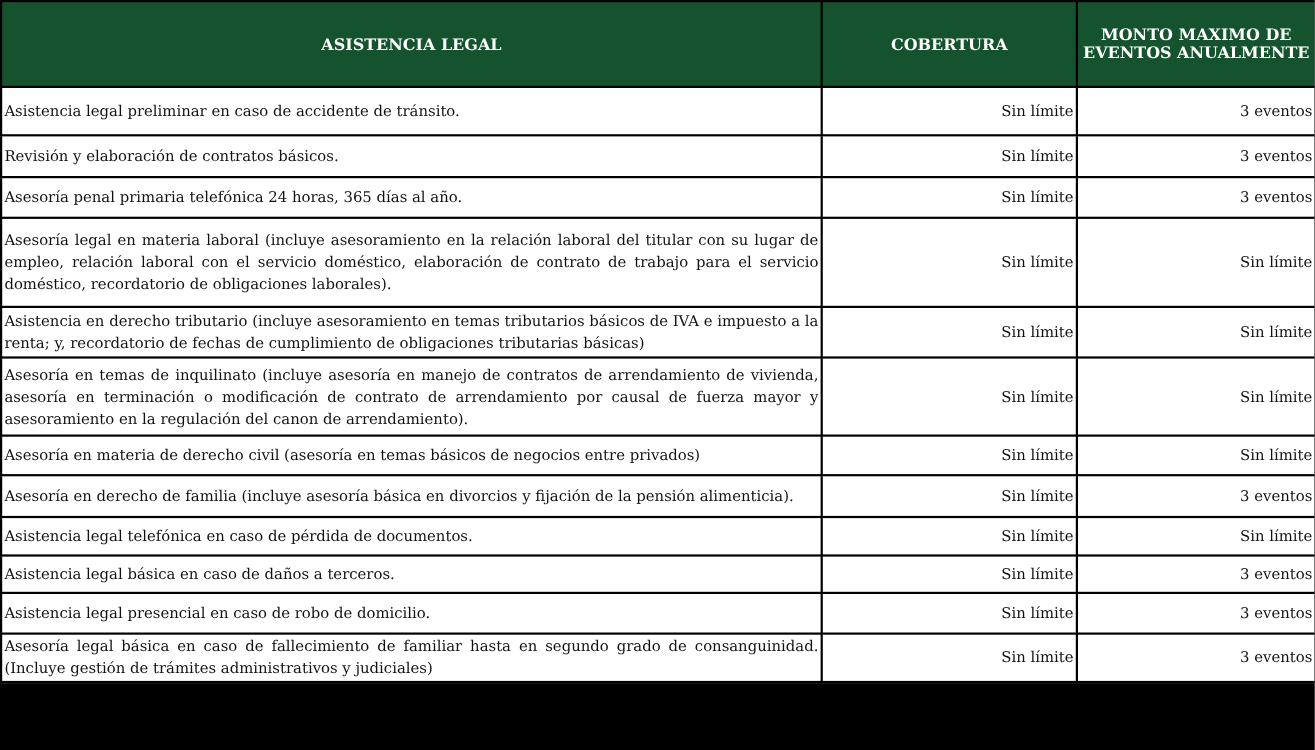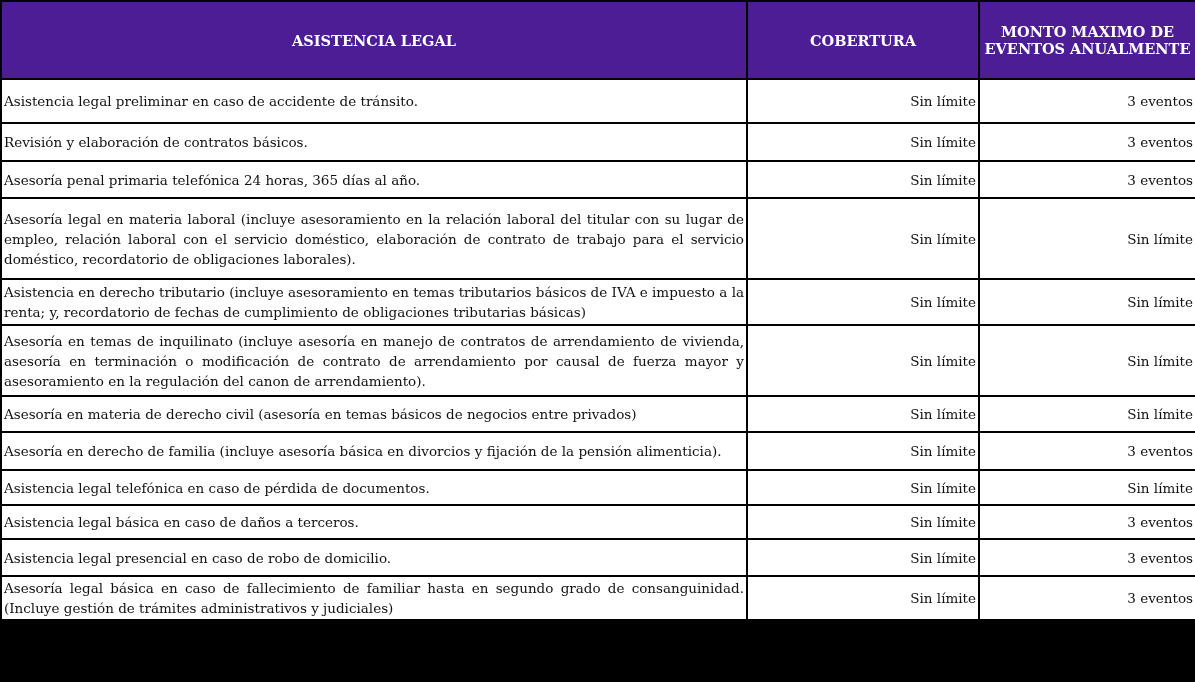--- a/index.html
+++ b/index.html
@@ -11,21 +11,21 @@
       background: #fff;
       font-family: "DejaVu Serif", "Liberation Serif", serif;
       font-size: 13.5px;
       color: #111;
     }
     col.c1 { width: 746px; }
     col.c2 { width: 232px; }
     col.c3 { width: 217px; }
     th, td { border: 2.5px solid #000; padding: 0 2px; }
     th {
-      background: #4c1d95;
+      background: #14532d;
       color: #fff;
       font-weight: bold;
       text-align: center;
       font-size: 14.5px;
       line-height: 17px;
       height: 76px;
     }
     td { line-height: 20px; }
     td.desc { text-align: justify; text-align-last: left; }
     td.val { text-align: right; }

